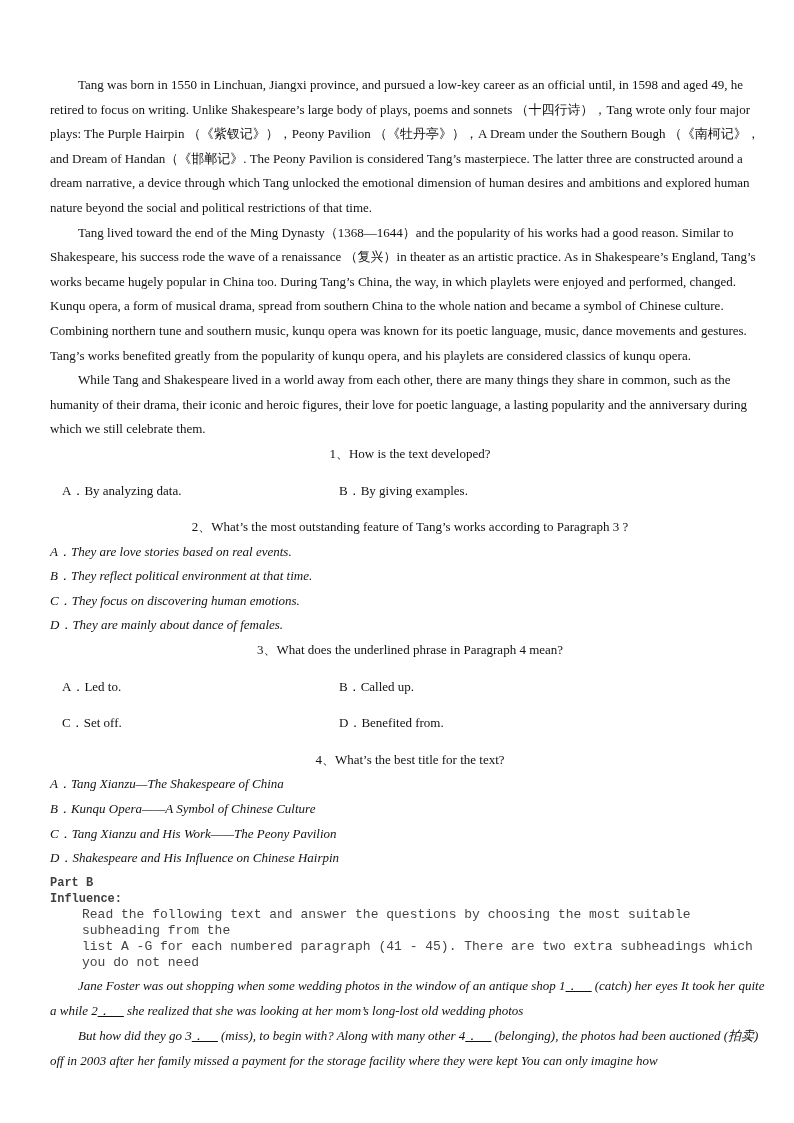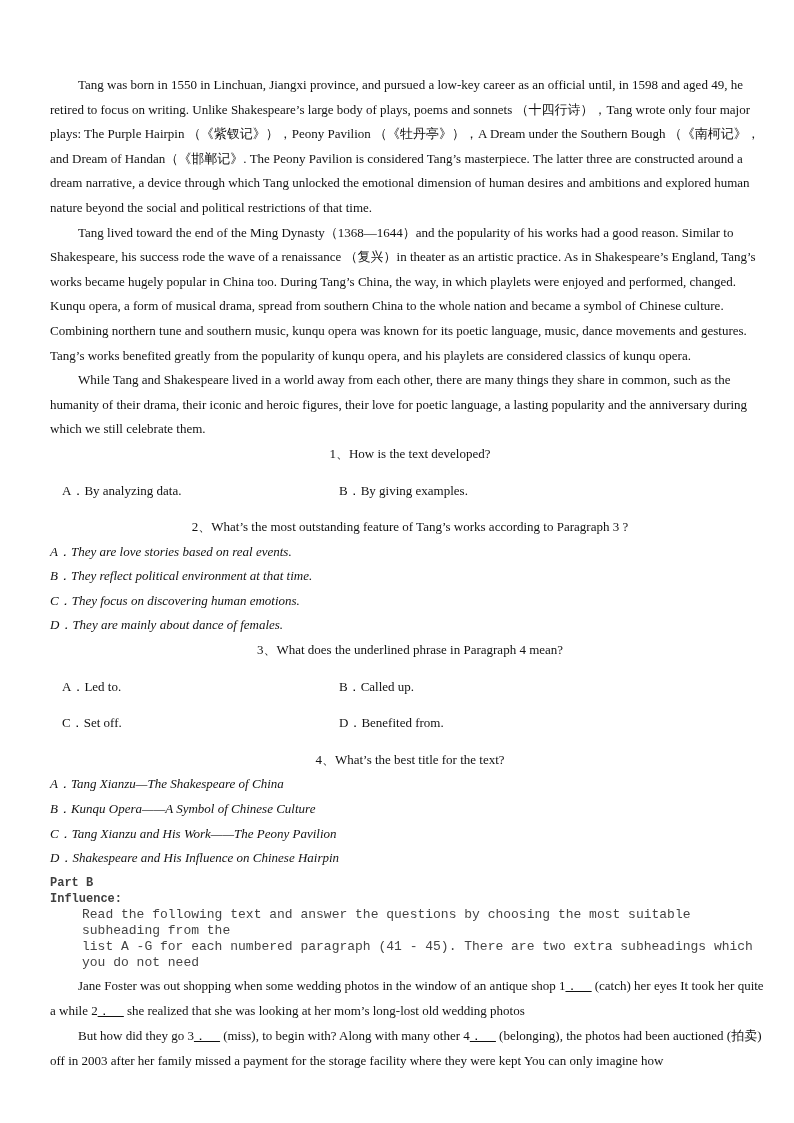--- a/index.html
+++ b/index.html
@@ -15,21 +15,21 @@
     .opt-row .opt { width: 277px; white-space: nowrap; }
     .opt-full { margin: 0; white-space: nowrap; font-style: italic; }
     .mono {
       font-family: "Liberation Mono", monospace; font-size: 12px; line-height: 16px; margin: 0;
     }
     .mono.head { font-weight: bold; color: #404040; }
     .mono.dir { color: #444; font-size: 13px; padding-left: 32px; }
     .blank { text-decoration: underline; }
     .part-b { margin-top: 4px; }
     .cloze { margin-top: 2px; }
-    .cloze .para { line-height: 25px; }
+    .cloze .para { line-height: 25px; font-style: italic; }
   </style>
 </head>
 <body>
 
 <div class="page">
 
   <section>
     <p class="para">Tang was born in 1550 in Linchuan, Jiangxi province, and pursued a low-key career as an official until, in 1598 and aged 49, he retired to focus on writing. Unlike Shakespeare’s large body of plays, poems and sonnets （十四行诗），Tang wrote only four major plays: The Purple Hairpin （《紫钗记》），Peony Pavilion （《牡丹亭》），A Dream under the Southern Bough （《南柯记》，and Dream of Handan（《邯郸记》. The Peony Pavilion is considered Tang’s masterpiece. The latter three are constructed around a dream narrative, a device through which Tang unlocked the emotional dimension of human desires and ambitions and explored human nature beyond the social and political restrictions of that time.</p>
     <p class="para">Tang lived toward the end of the Ming Dynasty（1368—1644）and the popularity of his works had a good reason. Similar to Shakespeare, his success rode the wave of a renaissance （复兴）in theater as an artistic practice. As in Shakespeare’s England, Tang’s works became hugely popular in China too. During Tang’s China, the way, in which playlets were enjoyed and performed, changed. Kunqu opera, a form of musical drama, spread from southern China to the whole nation and became a symbol of Chinese culture. Combining northern tune and southern music, kunqu opera was known for its poetic language, music, dance movements and gestures. Tang’s works benefited greatly from the popularity of kunqu opera, and his playlets are considered classics of kunqu opera.</p>
     <p class="para">While Tang and Shakespeare lived in a world away from each other, there are many things they share in common, such as the humanity of their drama, their iconic and heroic figures, their love for poetic language, a lasting popularity and the anniversary during which we still celebrate them.</p>

